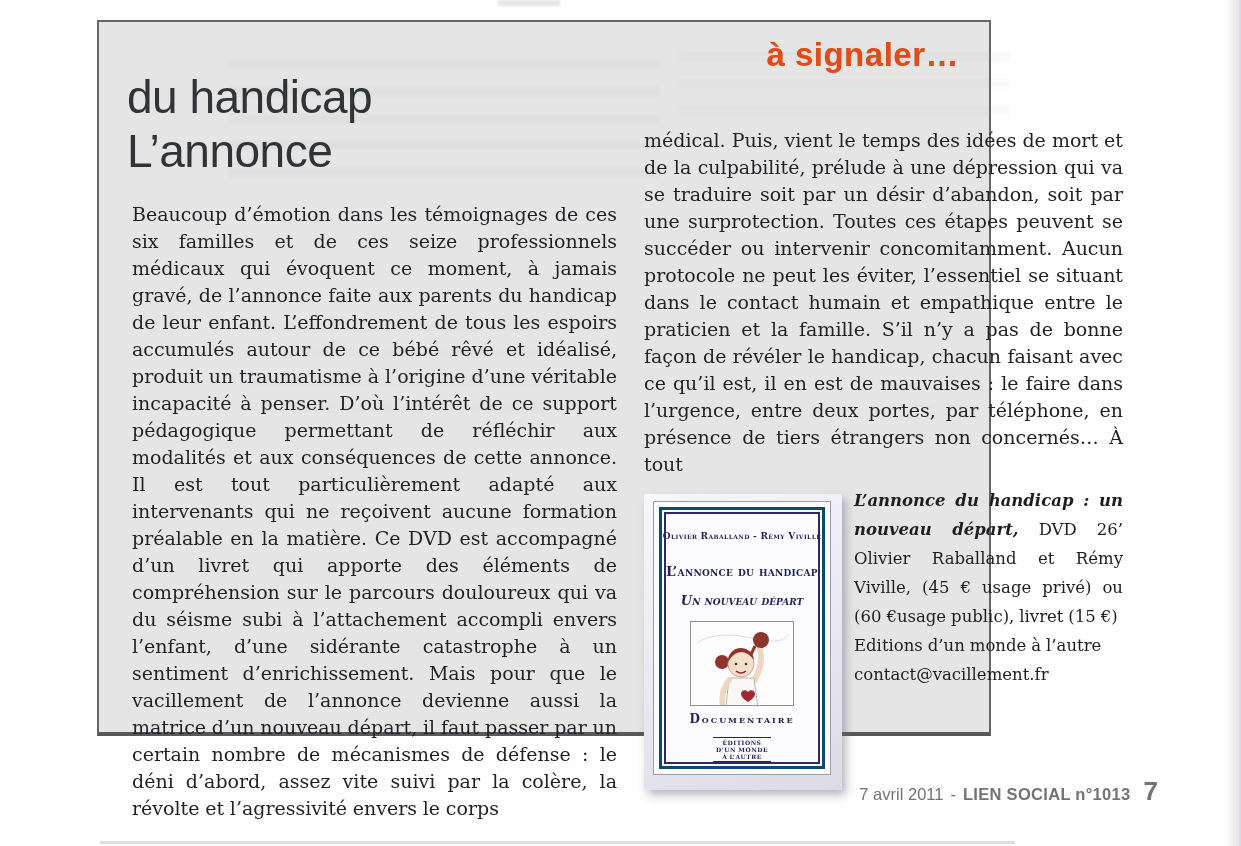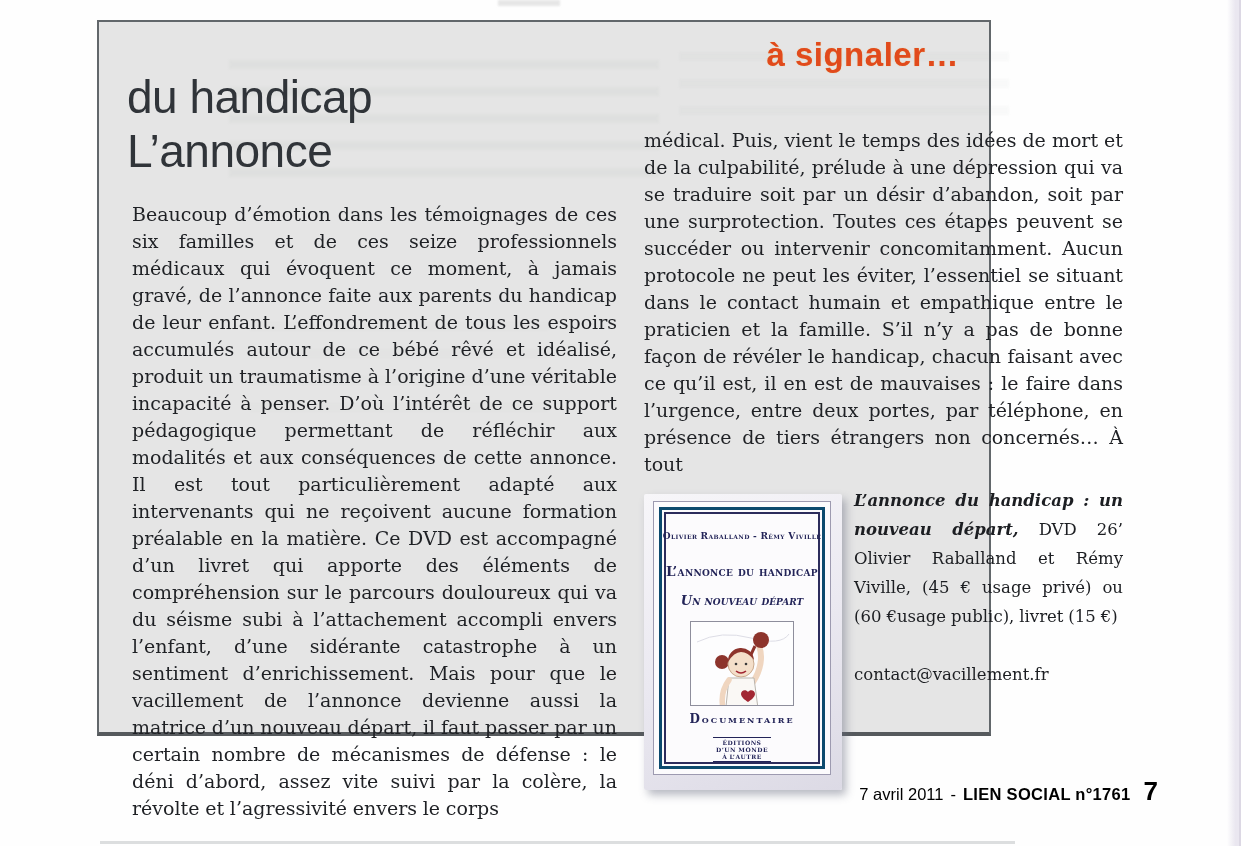--- a/index.html
+++ b/index.html
@@ -78,21 +78,21 @@
   
   .caption{
     margin:36px 0 0 0;
     font-size:16.5px;line-height:29px;color:#1c1e22;
   }
   .caption .cap-lead{font-weight:700;font-style:italic;}
   
   .footer{
     position:absolute;right:83px;top:776px;
     display:flex;align-items:baseline;gap:7px;
-    color:#000000;font-size:16.5px;
+    color:#737373;font-size:16.5px;
   }
   .footer .journal{font-weight:700;letter-spacing:.3px;}
   .footer .pageno{font-weight:700;font-size:26px;margin-left:6px;}
   
   .ghost{
     position:absolute;pointer-events:none;
     background:repeating-linear-gradient(180deg,
       rgba(140,155,145,.14) 0 9px, rgba(0,0,0,0) 9px 27px);
     filter:blur(1.6px);opacity:.5;
   }
@@ -184,30 +184,30 @@
                 <div>à l’autre</div>
               </div>
             </div>
           </div>
         </div>
       </div>
 
 
       <p class="caption">
         <span class="cap-lead">L’annonce du handicap : un nouveau départ,</span><span> DVD 26’ Olivier Raballand et Rémy Viville, (45 € usage privé) ou (60 €usage public), livret (15 €)</span><br>
-        <br>
+        <span>Editions d’un monde à l’autre</span><br>
         <span>contact@vacillement.fr</span>
       </p>
 
     </div>
   </div>
 </div>
 
 <div class="footer">
   <span>7 avril 2011</span>
   <span>-</span>
-  <span class="journal">LIEN SOCIAL n°1761</span>
+  <span class="journal">LIEN SOCIAL n°1013</span>
   <span class="pageno">7</span>
 </div>
 
 <div class="smudge-top"></div>
 <div class="scanline-bottom"></div>
 <div class="edge-right"></div>
 
 </body></html>

